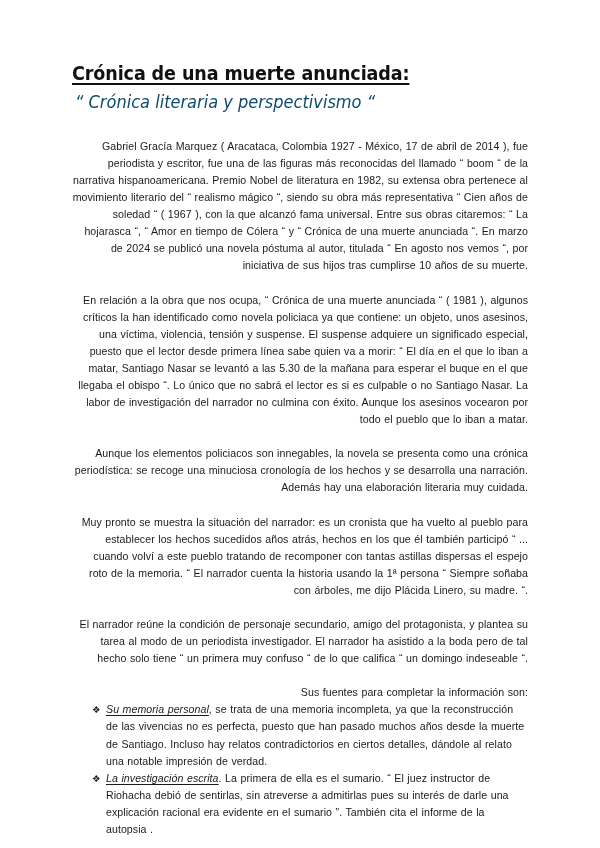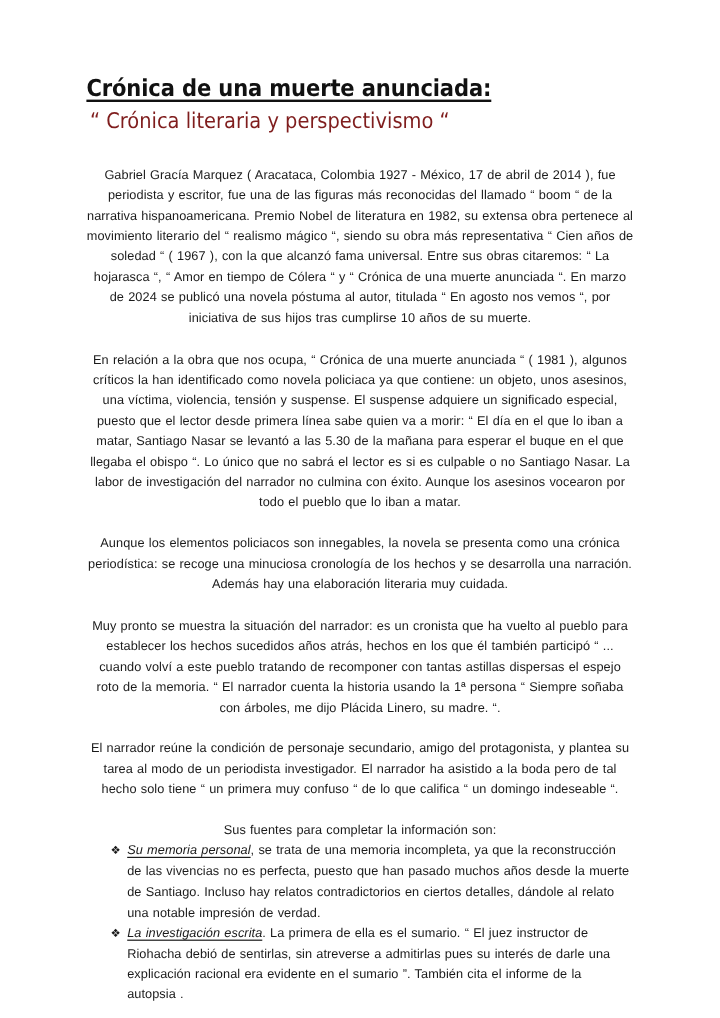--- a/index.html
+++ b/index.html
@@ -32,34 +32,35 @@
     color: #111111;
     text-decoration: underline;
     text-underline-offset: 3px;
     text-decoration-thickness: 1.6px;
     margin: 0 0 4px 0;
     line-height: 1.25;
   }
   .doc-subtitle {
     font-family: "DejaVu Sans Condensed", "Liberation Sans Narrow", "Liberation Sans", sans-serif;
     font-stretch: condensed;
+    font-style: italic;
     font-size: 18px;
     font-weight: 400;
-    color: #7f1d1d;
+    color: #0c4a6e;
     margin: 0 0 24px 0;
     line-height: 1.3;
     padding-left: 3px;
   }
   p.body-para {
     font-family: "Liberation Sans", sans-serif;
     font-size: 10.6px;
     line-height: 17.1px;
     color: #1a1a1a;
     margin: 0 0 17px 0;
-    text-align: center;
+    text-align: right;
     letter-spacing: 0.06px;
     word-spacing: 0.5px;
   }
   p.body-para:last-of-type {
     margin-bottom: 0;
   }
   .lead-in {
     margin-bottom: 12px;
   }
   ul.sources-list {

